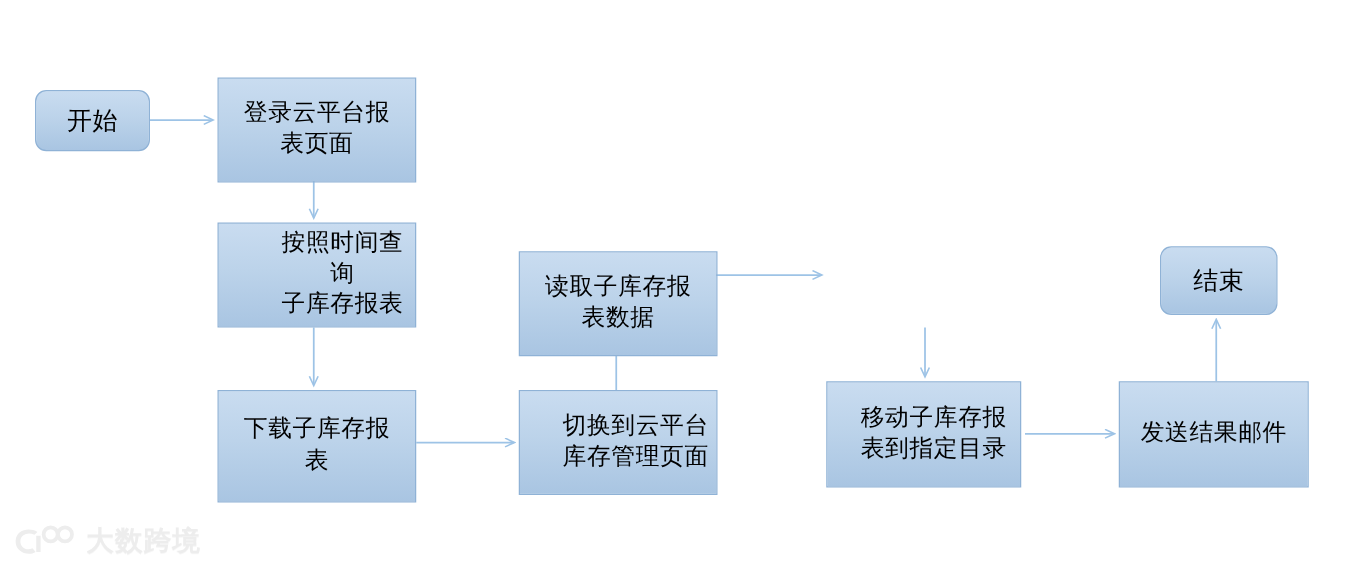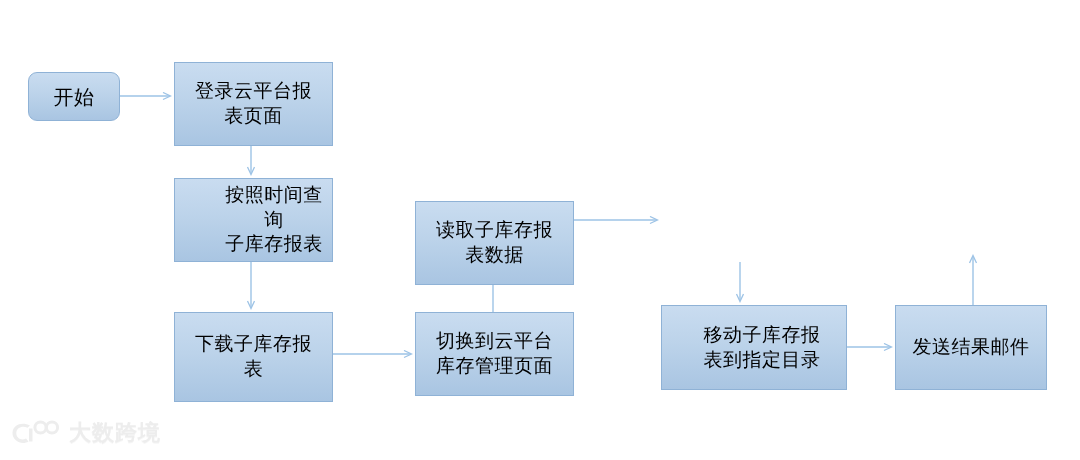--- a/index.html
+++ b/index.html
@@ -120,40 +120,43 @@
   <div class="node" style="left:174px; top:178px; width:159px; height:84px;padding-left:41px;">
     <span class="node-label">按照时间查询
 子库存报表</span>
   </div>
 
   <div class="node" style="left:174px; top:312px; width:159px; height:90px;align-items:center;">
     <span class="node-label">下载子库存报
 表</span>
   </div>
 
-  <div class="node" style="left:415px; top:312px; width:159px; height:84px;">
+  <div class="node" style="left:415px; top:312px; width:159px; height:84px;justify-content:flex-end;">
     <span class="node-label">切换到云平台
 库存管理页面</span>
   </div>
 
   <div class="node" style="left:415px; top:178px; width:159px; height:84px;margin-top:23px;">
     <span class="node-label">读取子库存报
 表数据</span>
   </div>
 
 
-  <div class="node" style="left:661px; top:305px; width:186px; height:85px;padding-left:16px;">
+  <div class="node" style="left:661px; top:305px; width:156px; height:85px;padding-left:16px;">
     <span class="node-label">移动子库存报
 表到指定目录</span>
   </div>
 
   <div class="node" style="left:895px; top:305px; width:152px; height:85px;text-align:center;">
     <span class="node-label">发送结果邮件</span>
   </div>
 
+  <div class="node terminator" style="left:928px; top:197px; width:94px; height:55px;">
+    <span class="node-label">结束</span>
+  </div>
 
   <div id="watermark">
     <svg class="wm-logo" width="52" height="26" viewBox="0 0 52 26" xmlns="http://www.w3.org/2000/svg">
       <path d="M20 5.5 C13 1.5, 3 4, 2.5 12.5 C2 21, 12 25.5, 18.5 21.5 L16 18.5 C11.5 21, 6 18, 6.3 12.7 C6.6 7.6, 12.5 5.2, 17.5 7.8 Z" fill="#ededed"></path>
       <path d="M19 8.5 L19 21.5 L22.5 21.5 L22.5 8.5 Z" fill="#ededed"></path>
       <circle cx="30.5" cy="7.5" r="5.6" fill="none" stroke="#ededed" stroke-width="3"></circle>
       <circle cx="42" cy="7.5" r="5.6" fill="none" stroke="#ededed" stroke-width="3"></circle>
     </svg>
     <span class="wm-text">大数跨境</span>
   </div>

